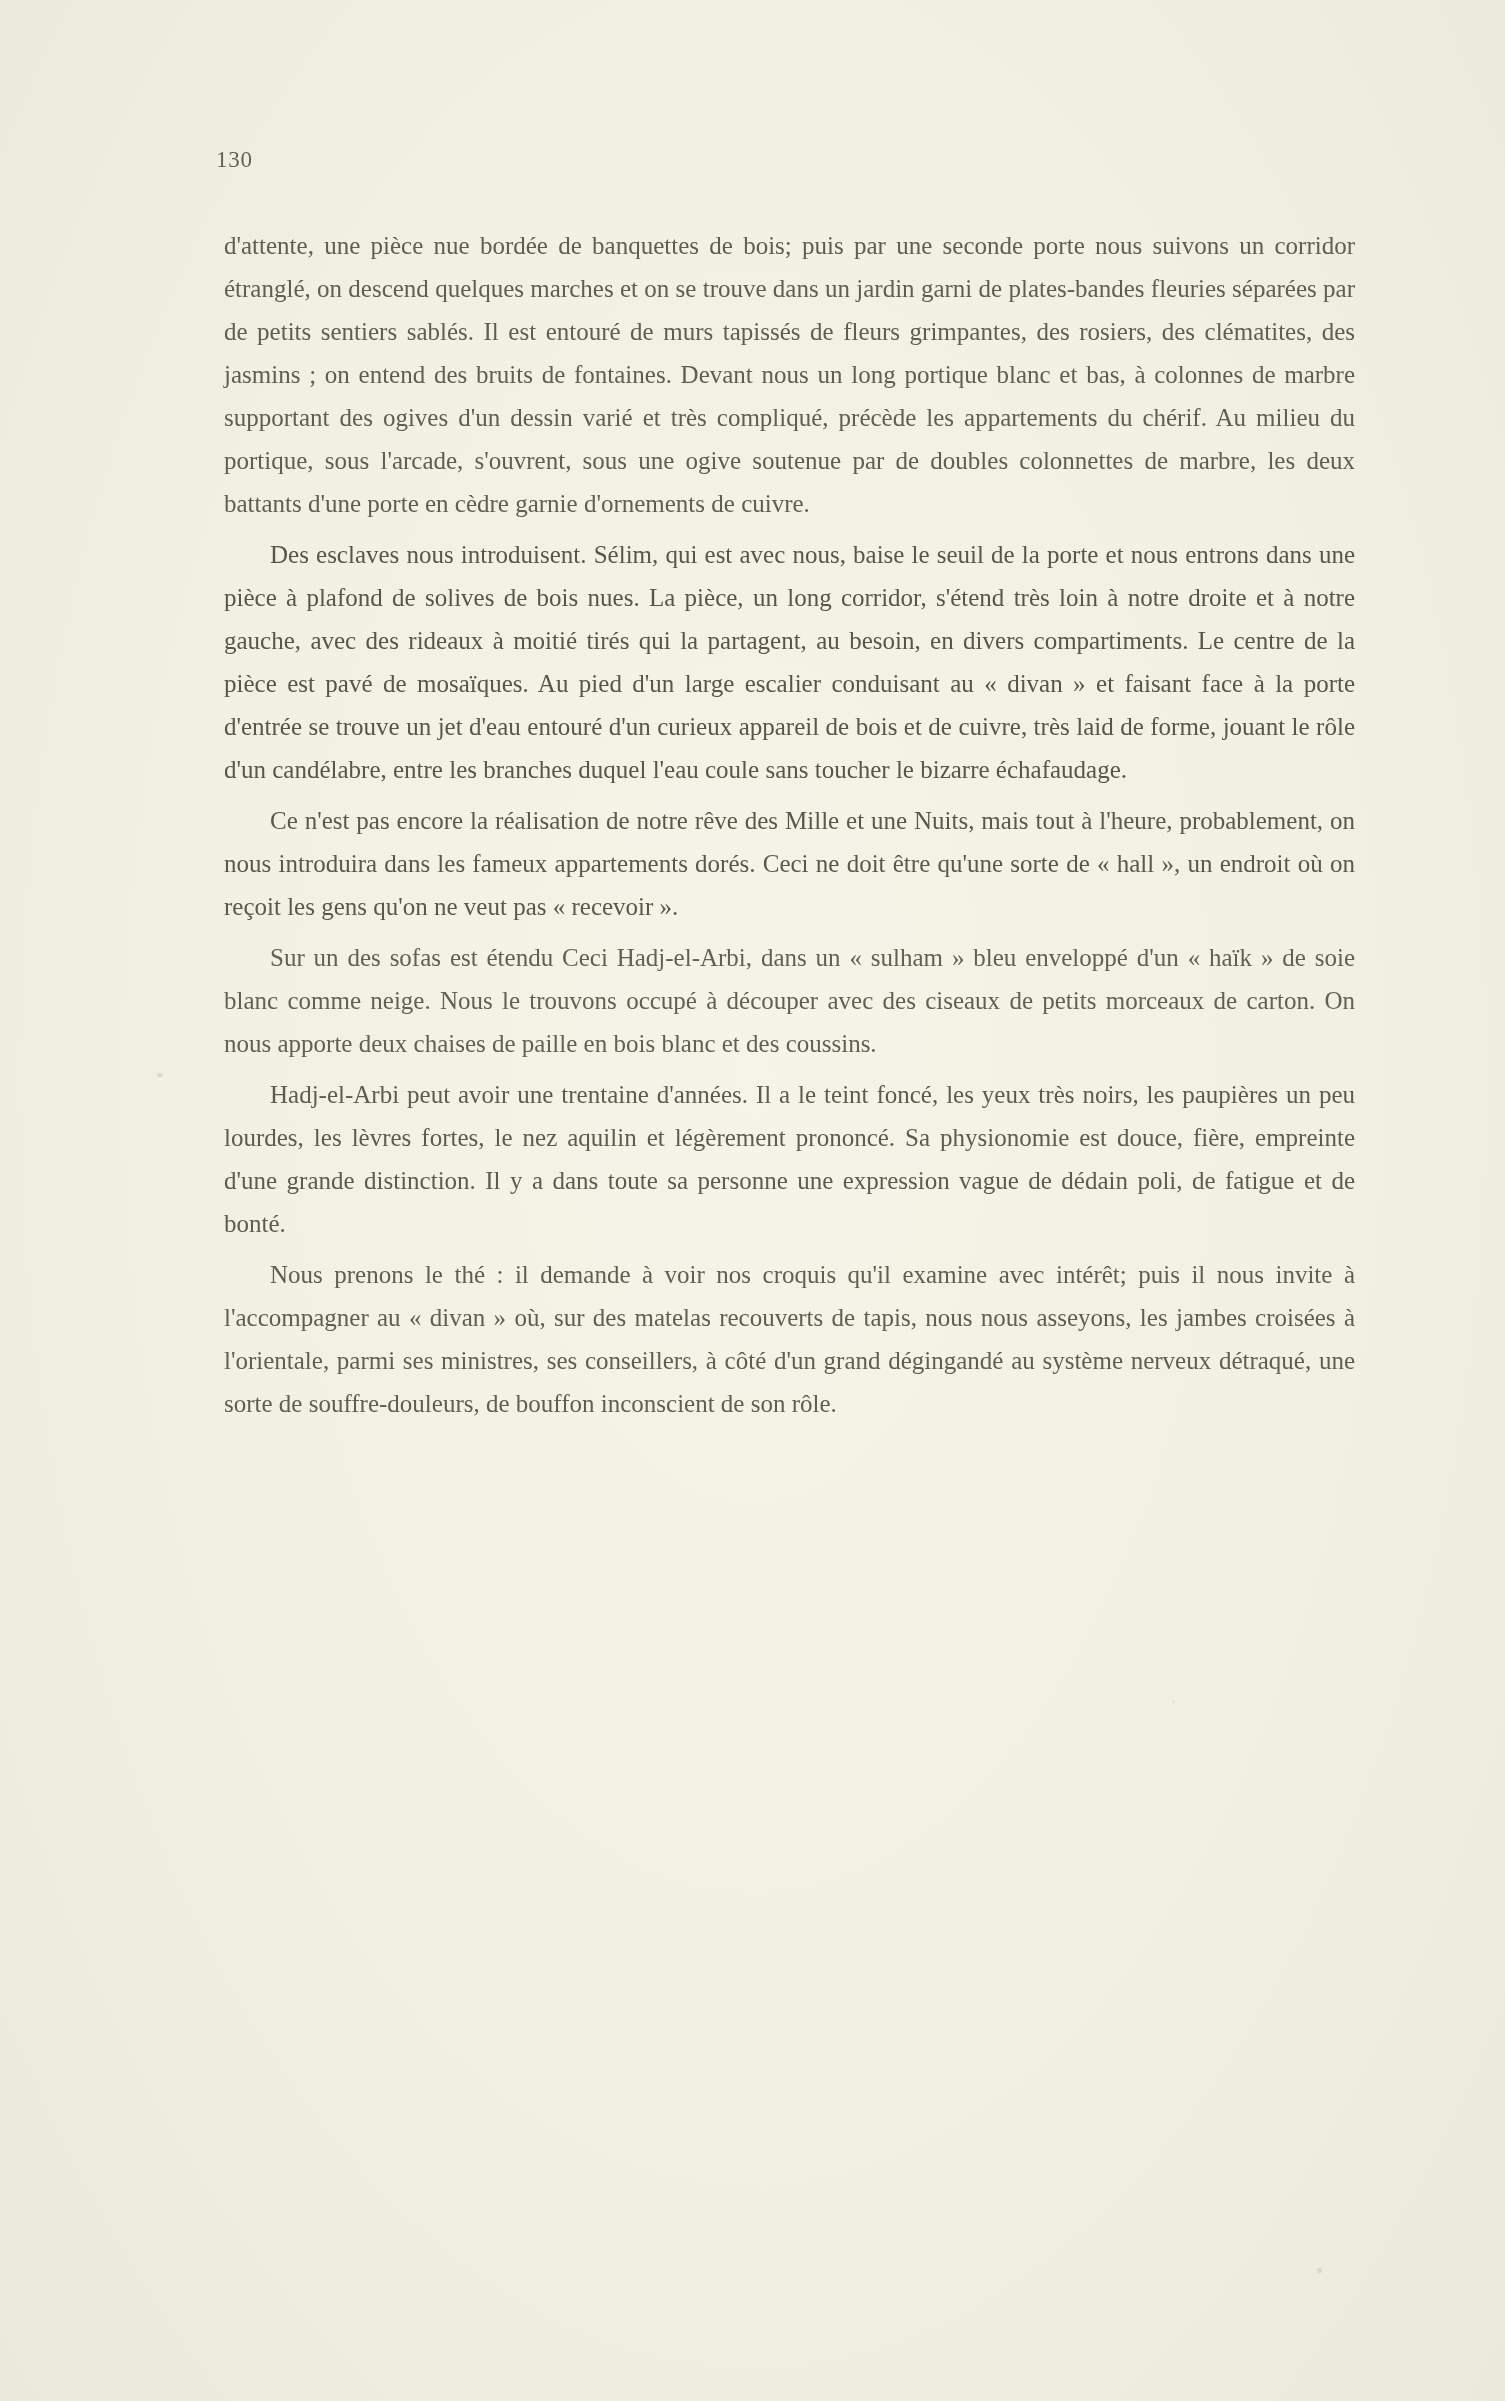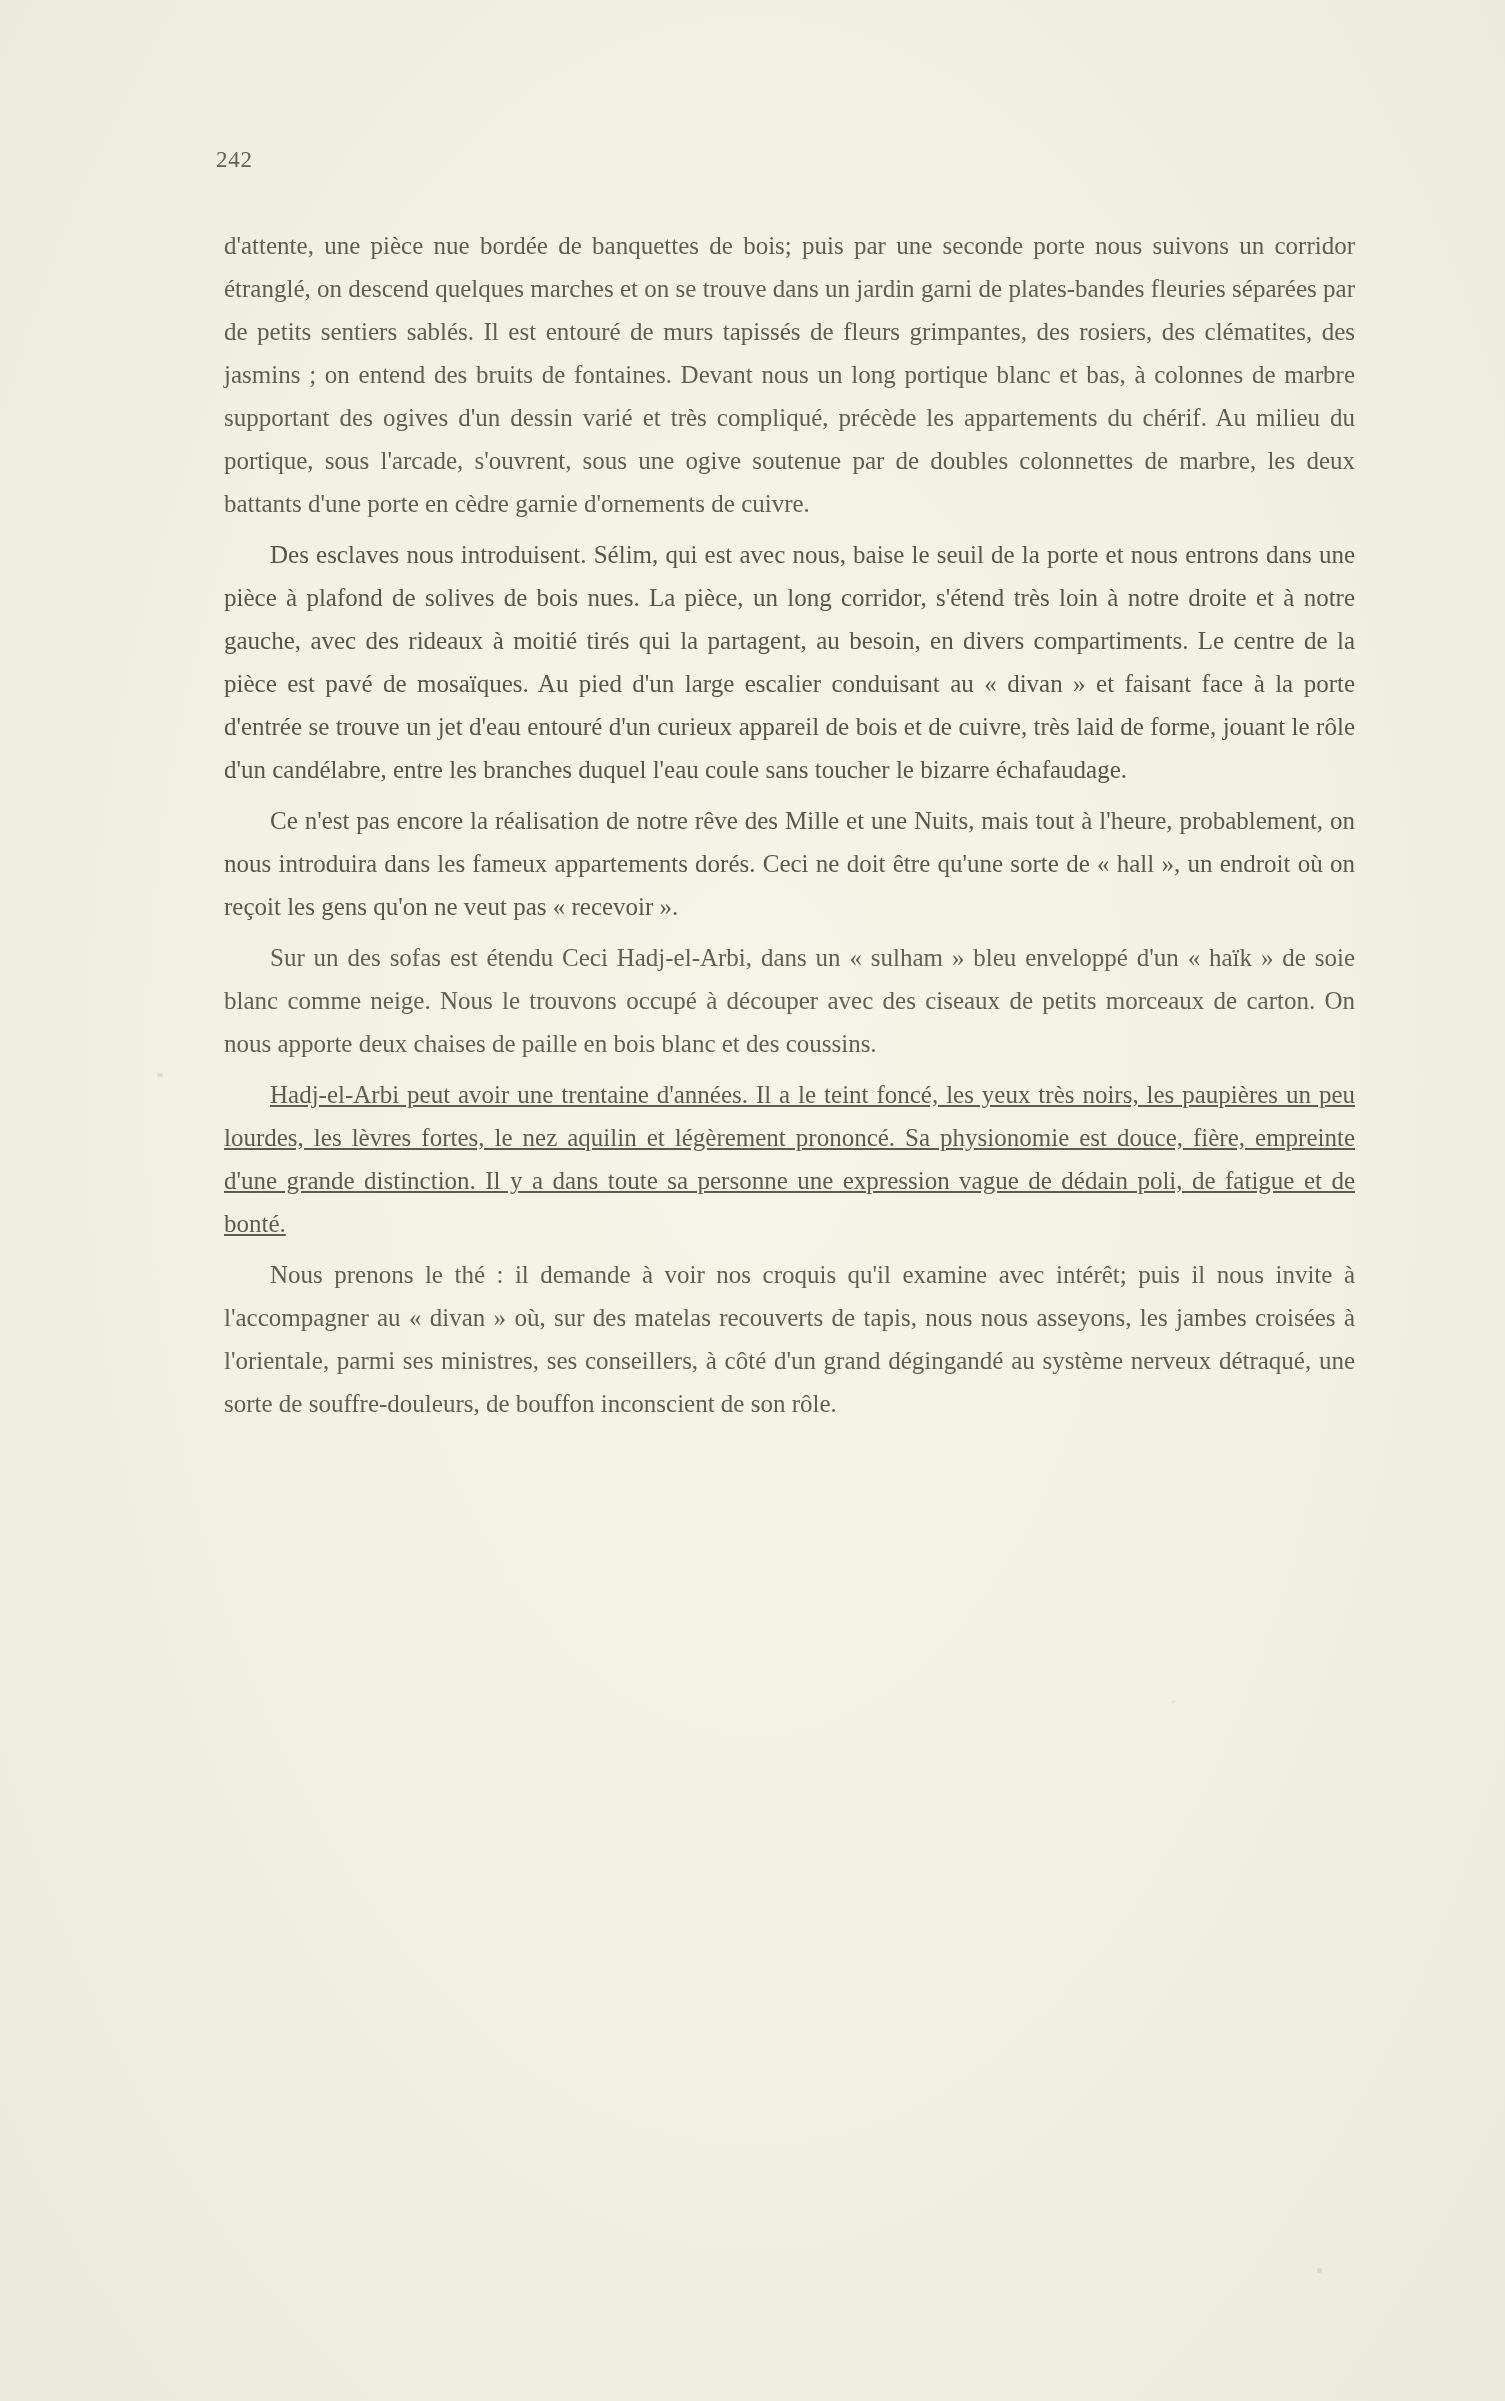--- a/index.html
+++ b/index.html
@@ -63,21 +63,21 @@
     text-indent: 46px;
   }
   .body-text p.cont {
     text-indent: 0;
   }
   
   .body-text p:nth-child(1) { color: #5f5e4f; }
   .body-text p:nth-child(2) { color: #575647; }
   .body-text p:nth-child(3) { color: #5a5949; }
   .body-text p:nth-child(4) { color: #626151; }
-  .body-text p:nth-child(5) { color: #5d5c4c; text-decoration: underline; }
+  .body-text p:nth-child(5) { color: #5d5c4c; }
   .body-text p:nth-child(6) { color: #605f4f; }
   .body-text p:nth-child(7) { color: #63624f; }
   .speck {
     position: absolute;
     background: #c9c7b4;
     border-radius: 50%;
     opacity: .55;
   }
 </style>
 </head>
@@ -85,21 +85,21 @@
 
 <div class="page">
 
   <span class="speck" style="left:157px;top:1073px;width:5.8px;height:4.1px;"></span>
   <span class="speck" style="left:1317px;top:2268px;width:5px;height:5px;"></span>
   <span class="speck" style="left:1172px;top:1700px;width:3.3px;height:3.3px;opacity:.3;"></span>
 
   <div class="page-inner">
 
     <div class="header">
-      <div class="folio">242</div>
+      <div class="folio">130</div>
     </div>
 
     <div class="body-text">
       <p class="cont">d'attente, une pièce nue bordée de banquettes de bois; puis par une seconde porte nous suivons un corridor étranglé, on descend quelques marches et on se trouve dans un jardin garni de plates-bandes fleuries séparées par de petits sentiers sablés. Il est entouré de murs tapissés de fleurs grimpantes, des rosiers, des clématites, des jasmins ; on entend des bruits de fontaines. Devant nous un long portique blanc et bas, à colonnes de marbre supportant des ogives d'un dessin varié et très compliqué, précède les appartements du chérif. Au milieu du portique, sous l'arcade, s'ouvrent, sous une ogive soutenue par de doubles colonnettes de marbre, les deux battants d'une porte en cèdre garnie d'ornements de cuivre.</p>
       <p>Des esclaves nous introduisent. Sélim, qui est avec nous, baise le seuil de la porte et nous entrons dans une pièce à plafond de solives de bois nues. La pièce, un long corridor, s'étend très loin à notre droite et à notre gauche, avec des rideaux à moitié tirés qui la partagent, au besoin, en divers compartiments. Le centre de la pièce est pavé de mosaïques. Au pied d'un large escalier conduisant au « divan » et faisant face à la porte d'entrée se trouve un jet d'eau entouré d'un curieux appareil de bois et de cuivre, très laid de forme, jouant le rôle d'un candélabre, entre les branches duquel l'eau coule sans toucher le bizarre échafaudage.</p>
       <p>Ce n'est pas encore la réalisation de notre rêve des Mille et une Nuits, mais tout à l'heure, probablement, on nous introduira dans les fameux appartements dorés. Ceci ne doit être qu'une sorte de « hall », un endroit où on reçoit les gens qu'on ne veut pas « recevoir ».</p>
       <p>Sur un des sofas est étendu Ceci Hadj-el-Arbi, dans un « sulham » bleu enveloppé d'un « haïk » de soie blanc comme neige. Nous le trouvons occupé à découper avec des ciseaux de petits morceaux de carton. On nous apporte deux chaises de paille en bois blanc et des coussins.</p>
       <p>Hadj-el-Arbi peut avoir une trentaine d'années. Il a le teint foncé, les yeux très noirs, les paupières un peu lourdes, les lèvres fortes, le nez aquilin et légèrement prononcé. Sa physionomie est douce, fière, empreinte d'une grande distinction. Il y a dans toute sa personne une expression vague de dédain poli, de fatigue et de bonté.</p>
       <p>Nous prenons le thé : il demande à voir nos croquis qu'il examine avec intérêt; puis il nous invite à l'accompagner au « divan » où, sur des matelas recouverts de tapis, nous nous asseyons, les jambes croisées à l'orientale, parmi ses ministres, ses conseillers, à côté d'un grand dégingandé au système nerveux détraqué, une sorte de souffre-douleurs, de bouffon inconscient de son rôle.</p>
     </div>

